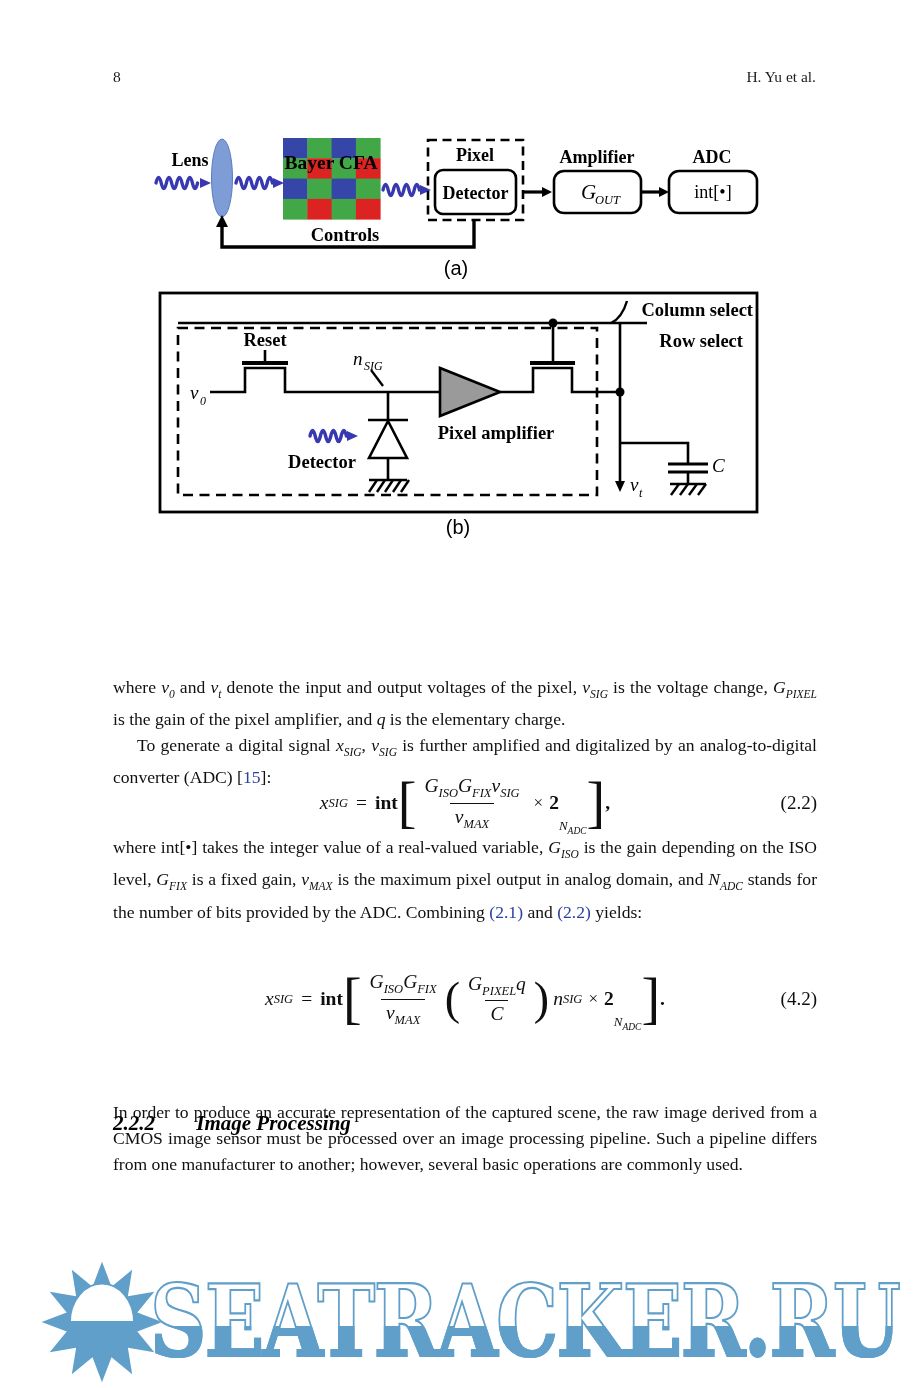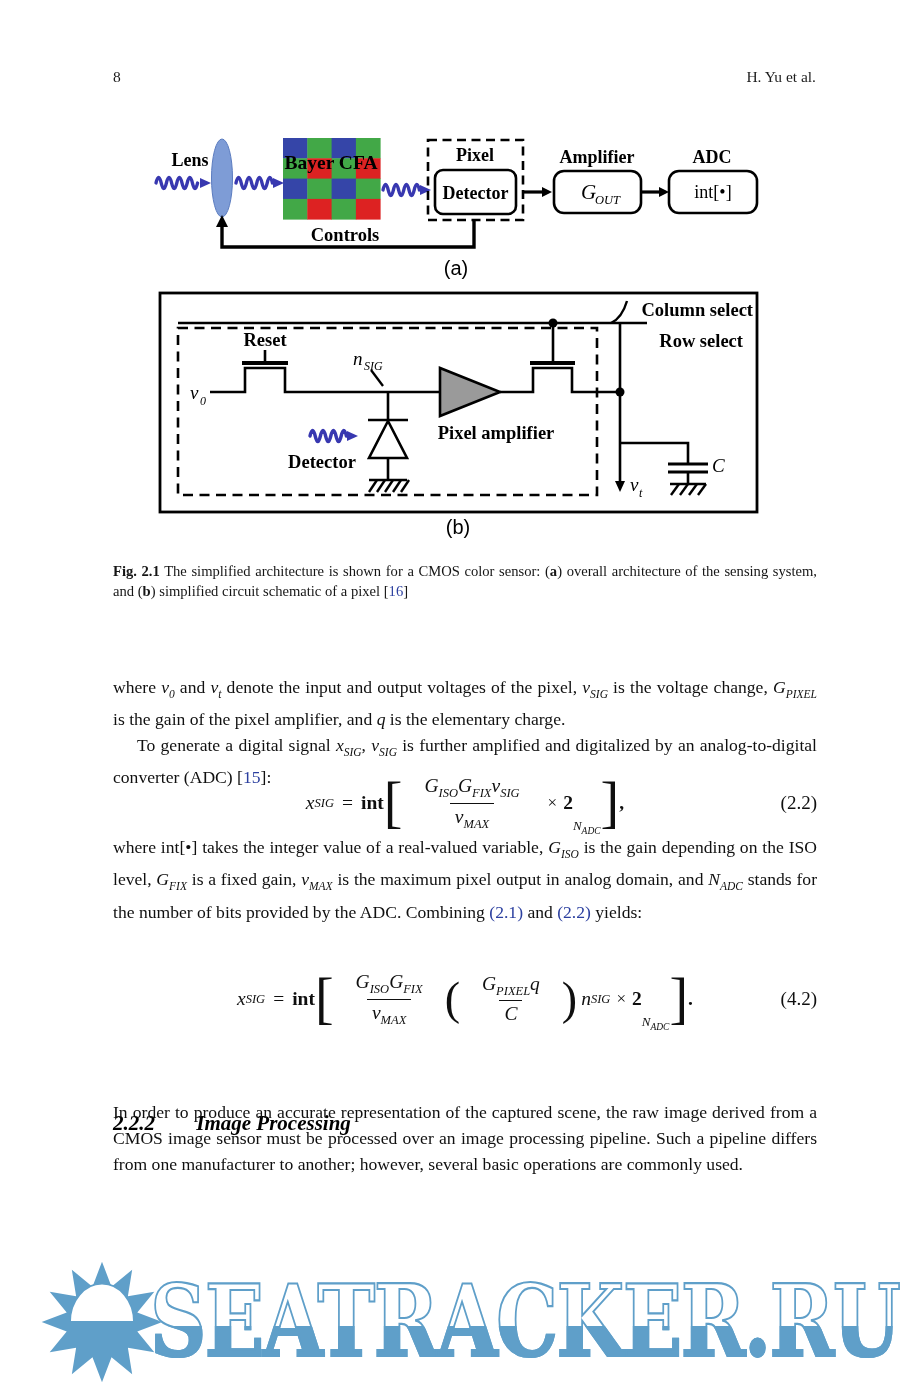--- a/index.html
+++ b/index.html
@@ -33,21 +33,21 @@
   .mvar{font-style:italic;}
   sub.msub{font-style:italic;font-size:11.5px;}
   .cite{color:var(--link,#2b3f9f);cursor:pointer;}
   
   .eq{position:absolute;left:113px;width:704px;height:82px;display:flex;align-items:center;
       justify-content:center;font-family:"Liberation Serif",serif;font-size:19.5px;font-style:italic;color:#0f0f0f;}
   .eq .up{font-style:normal;font-weight:bold;}
   .eq .rel{font-style:normal;margin:0 8px;}
   .eq .times{font-style:normal;margin:0 6px;font-size:17px;}
   .eq sub{font-size:12.5px;font-style:italic;}
-  .frac{display:inline-flex;flex-direction:column;align-items:center;margin:0 17px;text-align:right;}
+  .frac{display:inline-flex;flex-direction:column;align-items:center;margin:0 3px;text-align:right;}
   .frac .num,.frac .den{padding:1px 5px;line-height:1.25;white-space:nowrap;}
   .frac .den{border-top:1.7px solid #0f0f0f;}
   .bigb{font-style:normal;font-size:56px;line-height:0.85;font-family:"Liberation Serif",serif;}
   .bigp{font-style:normal;font-size:46px;line-height:0.85;font-family:"Liberation Serif",serif;}
   .expo{font-size:13px;font-style:italic;margin-top:48px;}
   .expo sub{font-size:9.5px;}
   .eqtag{position:absolute;right:0;top:50%;transform:translateY(-50%);font-style:normal;font-size:19px;}
   
   .secheading{position:absolute;top:1077px;left:113px;font-weight:bold;font-style:italic;
               font-size:21px;color:#000000;margin-top:34px;}
@@ -194,21 +194,20 @@
       <line x1="521" y1="209" x2="529" y2="198"></line>
       <line x1="530" y1="209" x2="538" y2="198"></line>
       <line x1="539" y1="209" x2="547" y2="198"></line>
       <line x1="548" y1="209" x2="556" y2="198"></line>
     </g>
     <text class="ivar" x="562" y="186">C</text>
 
     <text class="tagtxt" x="308" y="248" text-anchor="middle">(b)</text>
   </svg>
 
-  <div class="caption"><b>Fig. 2.1</b>  The simplified architecture is shown for a CMOS color sensor: (<b>a</b>) overall architecture of the sensing system, and (<b>b</b>) simplified circuit schematic of a pixel [<span class="cite">16</span>]</div>
 
   <div class="bodytext" style="top:675px;">
     <p>where <span class="mvar">v</span><sub class="msub">0</sub> and <span class="mvar">v</span><sub class="msub">t</sub> denote the input and output voltages of the pixel, <span class="mvar">v</span><sub class="msub">SIG</sub> is the voltage change, <span class="mvar">G</span><sub class="msub">PIXEL</sub> is the gain of the pixel amplifier, and <span class="mvar">q</span> is the elementary charge.</p>
     <p class="indent">To generate a digital signal <span class="mvar">x</span><sub class="msub">SIG</sub>, <span class="mvar">v</span><sub class="msub">SIG</sub> is further amplified and digitalized by an analog-to-digital converter (ADC) [<span class="cite">15</span>]:</p>
   </div>
 
   <div class="eq" style="top:762px;">
     <span class="mvar">x</span>
       <sub>SIG</sub>
     <span class="rel">=</span>

